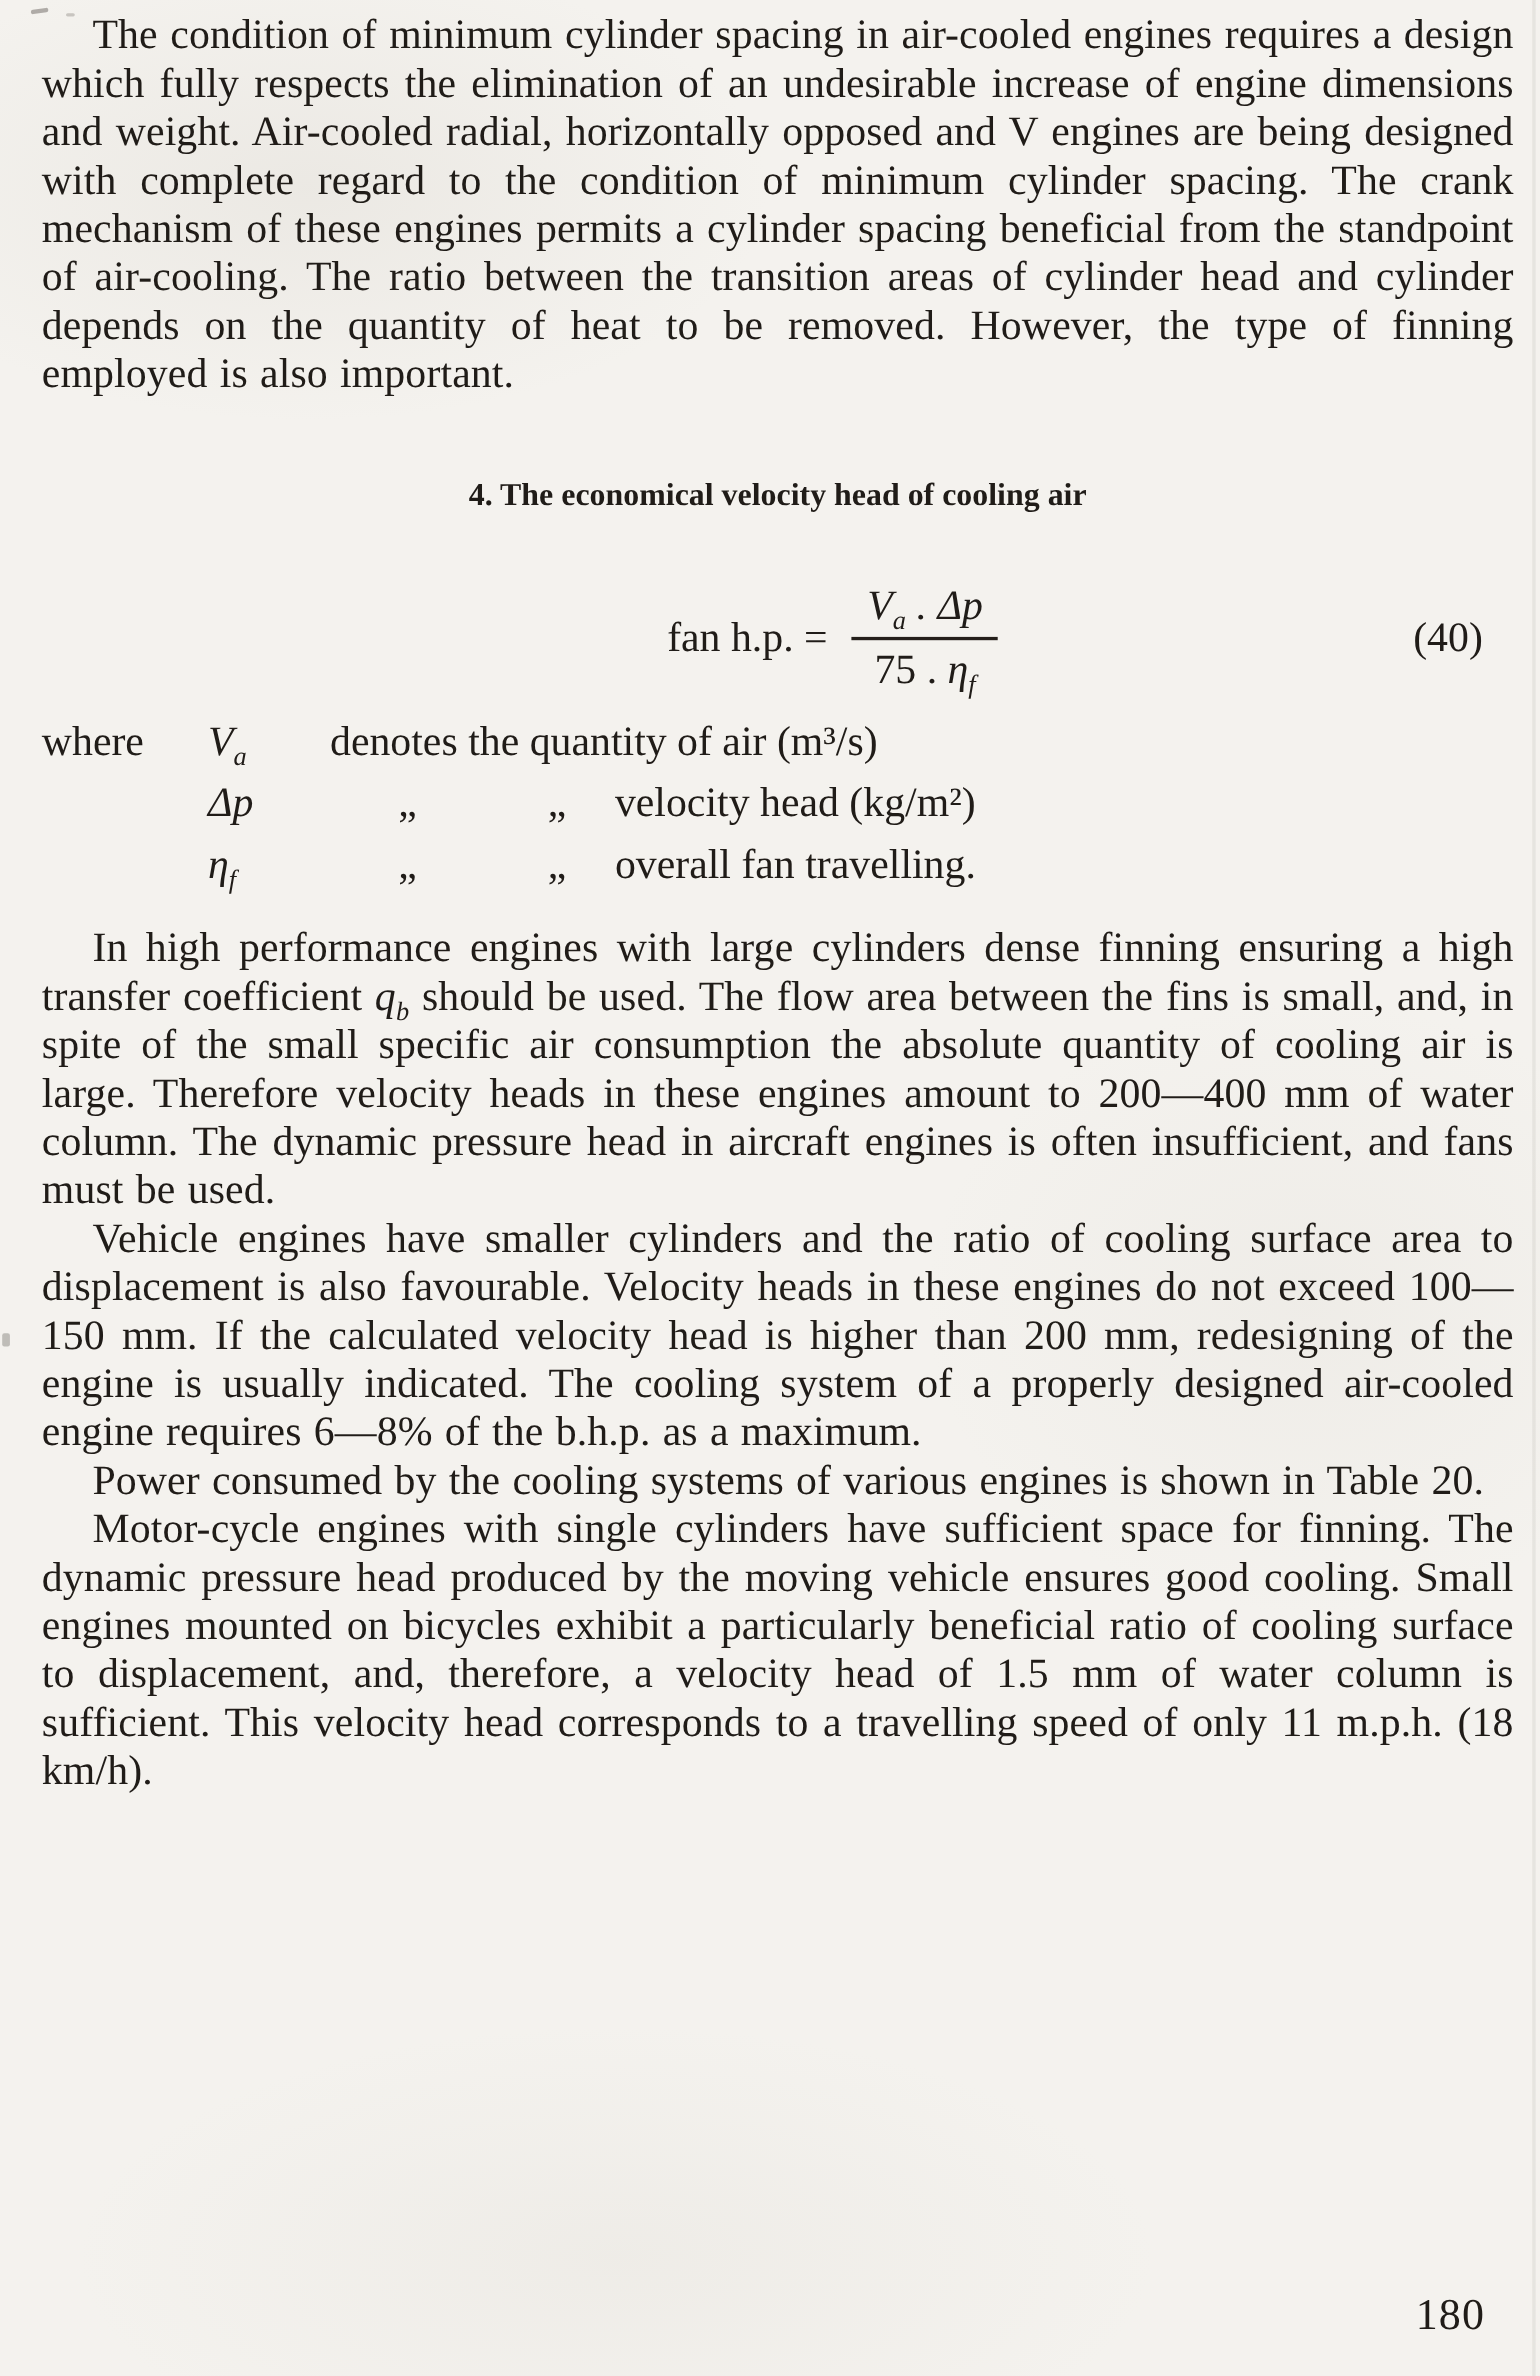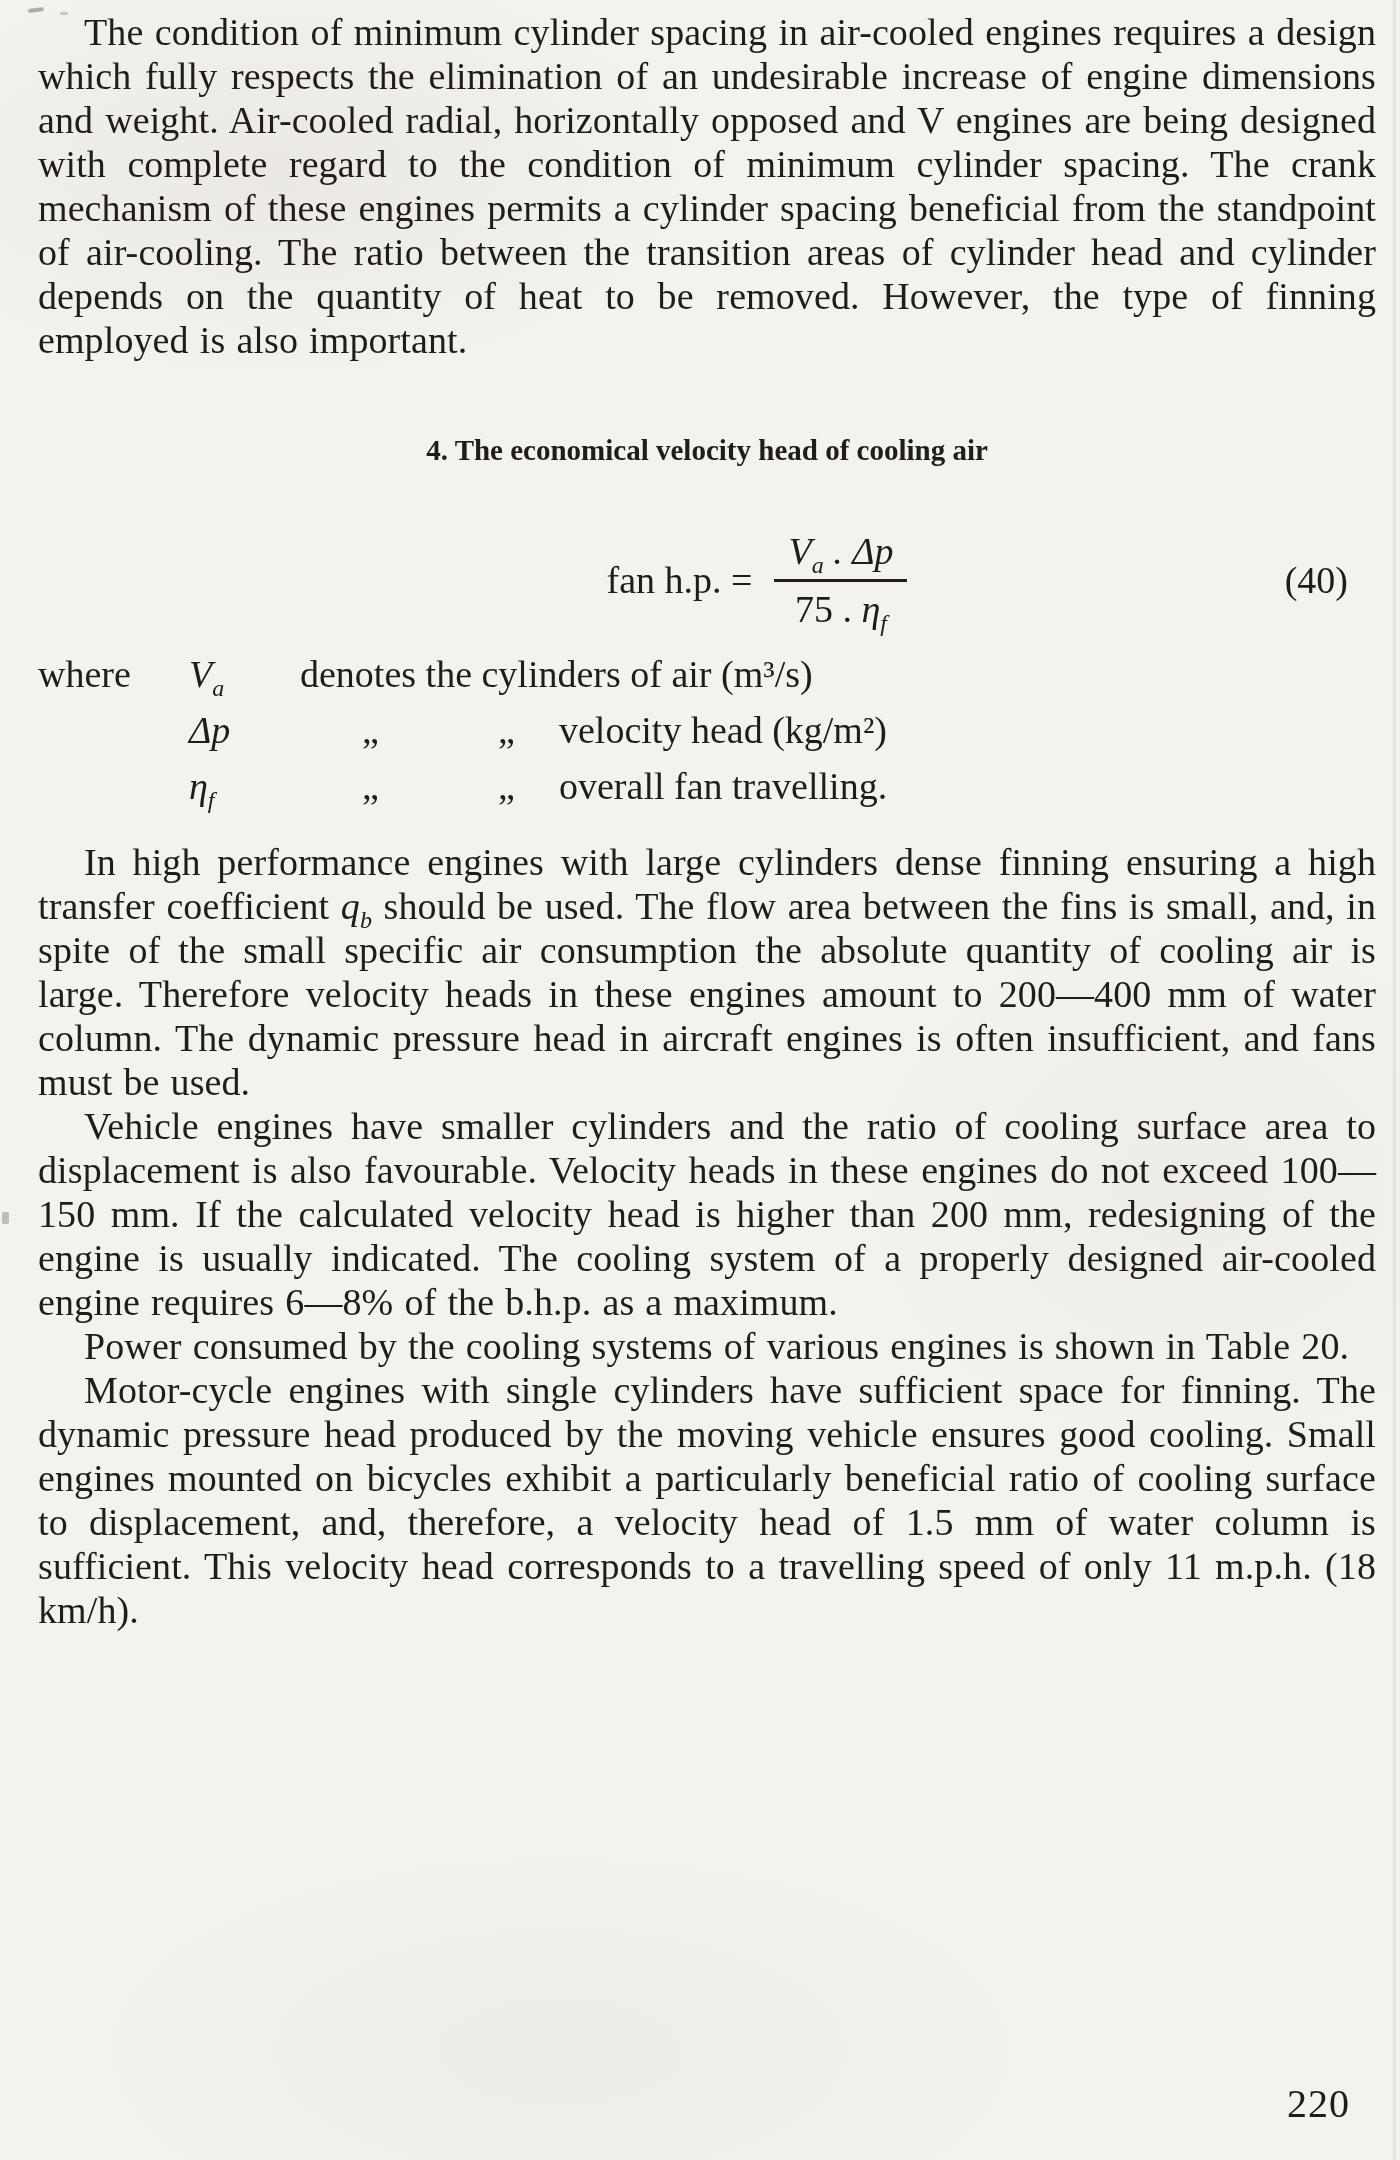--- a/index.html
+++ b/index.html
@@ -76,21 +76,21 @@
           <span class="den"><span>75 . </span><span class="it">η</span><sub class="s">f</sub></span>
         </span>
       </div>
       <span class="eq-no">(40)</span>
     </div>
 
     <div class="where">
       <div class="w-row">
         <span class="w-lead">where</span>
         <span class="w-sym"><span class="base">V</span><sub class="s">a</sub></span>
-        <span class="w-desc">denotes the cylinders of air (m³/s)</span>
+        <span class="w-desc">denotes the quantity of air (m³/s)</span>
       </div>
       <div class="w-row">
         <span class="w-lead"></span>
         <span class="w-sym"><span class="base">Δp</span><sub class="s"></sub></span>
         <span class="w-d1">„</span>
         <span class="w-d2">„</span>
         <span class="w-desc">velocity head (kg/m²)</span>
       </div>
       <div class="w-row">
         <span class="w-lead"></span>
@@ -105,15 +105,15 @@
     <p class="para"><span>In high performance engines with large cylinders dense finning ensuring a high transfer coefficient </span><span class="it">q</span><sub class="s">b</sub><span> should be used. The flow area between the fins is small, and, in spite of the small specific air consumption the absolute quantity of cooling air is large. Therefore velocity heads in these engines amount to 200—400 mm of water column. The dynamic pressure head in aircraft engines is often insufficient, and fans must be used.</span></p>
 
     <p class="para">Vehicle engines have smaller cylinders and the ratio of cooling surface area to displacement is also favourable. Velocity heads in these engines do not exceed 100—150 mm. If the calculated velocity head is higher than 200 mm, redesigning of the engine is usually indicated. The cooling system of a properly designed air-cooled engine requires 6—8% of the b.h.p. as a maximum.</p>
 
     <p class="para">Power consumed by the cooling systems of various engines is shown in Table 20.</p>
 
     <p class="para">Motor-cycle engines with single cylinders have sufficient space for finning. The dynamic pressure head produced by the moving vehicle ensures good cooling. Small engines mounted on bicycles exhibit a particularly beneficial ratio of cooling surface to displacement, and, therefore, a velocity head of 1.5 mm of water column is sufficient. This velocity head corresponds to a travelling speed of only 11 m.p.h. (18 km/h).</p>
 
   </div>
 
-  <div class="pageno">220</div>
+  <div class="pageno">180</div>
 
 </div>
 
 </body></html>

